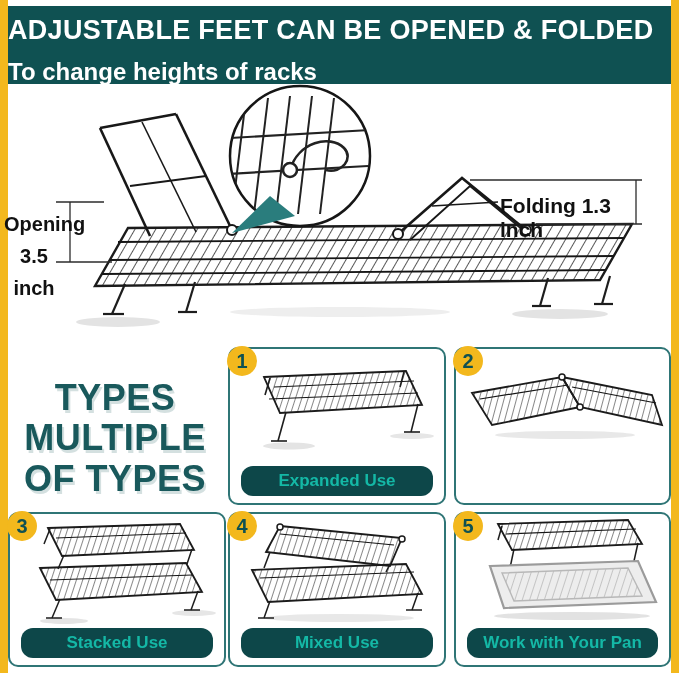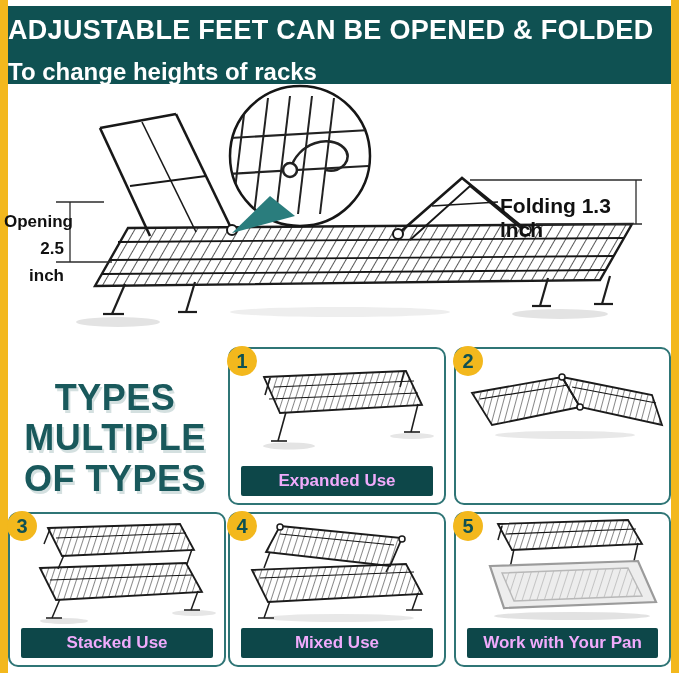--- a/index.html
+++ b/index.html
@@ -16,21 +16,21 @@
     position:absolute; left:8px; right:8px; top:6px; height:78px;
     background:#0f5152; color:#fff; text-align:left; padding-top:9px;
   }
   .banner-line1 { font-size:27px; font-weight:800; letter-spacing:.3px; }
   .banner-line2 { font-size:24px; font-weight:700; margin-top:12px; }
 
   .hero { position:absolute; left:0; top:84px; width:679px; height:262px; }
   .hero svg { position:absolute; left:0; top:0; }
   .measure-left {
     position:absolute; left:4px; top:124px; width:60px;
-    font-size:17px; font-weight:700; color:#111; line-height:1.6; text-align:right;
+    font-size:20px; font-weight:700; color:#111; line-height:1.6; text-align:center;
   }
   .measure-right {
     position:absolute; left:500px; top:110px; width:120px;
     font-size:21px; font-weight:700; color:#111;
   }
 
   .uses-title {
     position:absolute; left:10px; top:378px; width:210px; text-align:center;
     color:#19595c; font-size:36px; font-weight:800; line-height:1.12;
     letter-spacing:.5px; text-shadow:2px 3px 0 rgba(15,81,82,.18);
@@ -46,21 +46,21 @@
   .panel.p5 { left:454px; top:512px; width:217px; height:155px; }
 
   .badge {
     position:absolute; left:-3px; top:-3px; width:30px; height:30px; border-radius:50%;
     background:#f3b81d; color:#0f5152; font-size:20px; font-weight:800;
     display:flex; align-items:center; justify-content:center; z-index:2;
   }
   .mini { position:absolute; left:4px; top:4px; }
   .panel-label {
     position:absolute; left:11px; right:11px; bottom:7px; height:30px;
-    background:#0d4749; border-radius:2px; color:#f0abfc; font-size:17px; font-weight:700;
+    background:#0d4749; border-radius:12px; color:#14b8a6; font-size:17px; font-weight:700;
     display:flex; align-items:center; justify-content:center; white-space:nowrap;
   }
 </style>
 </head>
 <body>
 
 <div class="canvas">
 
   <div class="stripe left"></div>
   <div class="stripe right"></div>
@@ -147,21 +147,21 @@
           <line x1="226" y1="90" x2="368" y2="82" stroke-width="2.2"></line>
           <path d="M 290 86 C 298 58, 330 50, 344 64 C 354 74, 342 90, 326 86" stroke-width="2.6"></path>
           <circle cx="290" cy="86" r="7" stroke-width="2.6" fill="#fff"></circle>
         </g>
         <polygon points="270,112 295,132 232,149" fill="#2a7d7d"></polygon>
       </g>
     </svg>
 
     <div class="measure-left">
       <div>Opening</div>
-      <div>2.5 inch</div>
+      <div>3.5 inch</div>
     </div>
     <div class="measure-right">Folding 1.3 inch</div>
   </section>
 
   <div class="uses-title">
     <div>TYPES</div>
     <div>MULTIPLE</div>
     <div>OF TYPES</div>
   </div>
 

